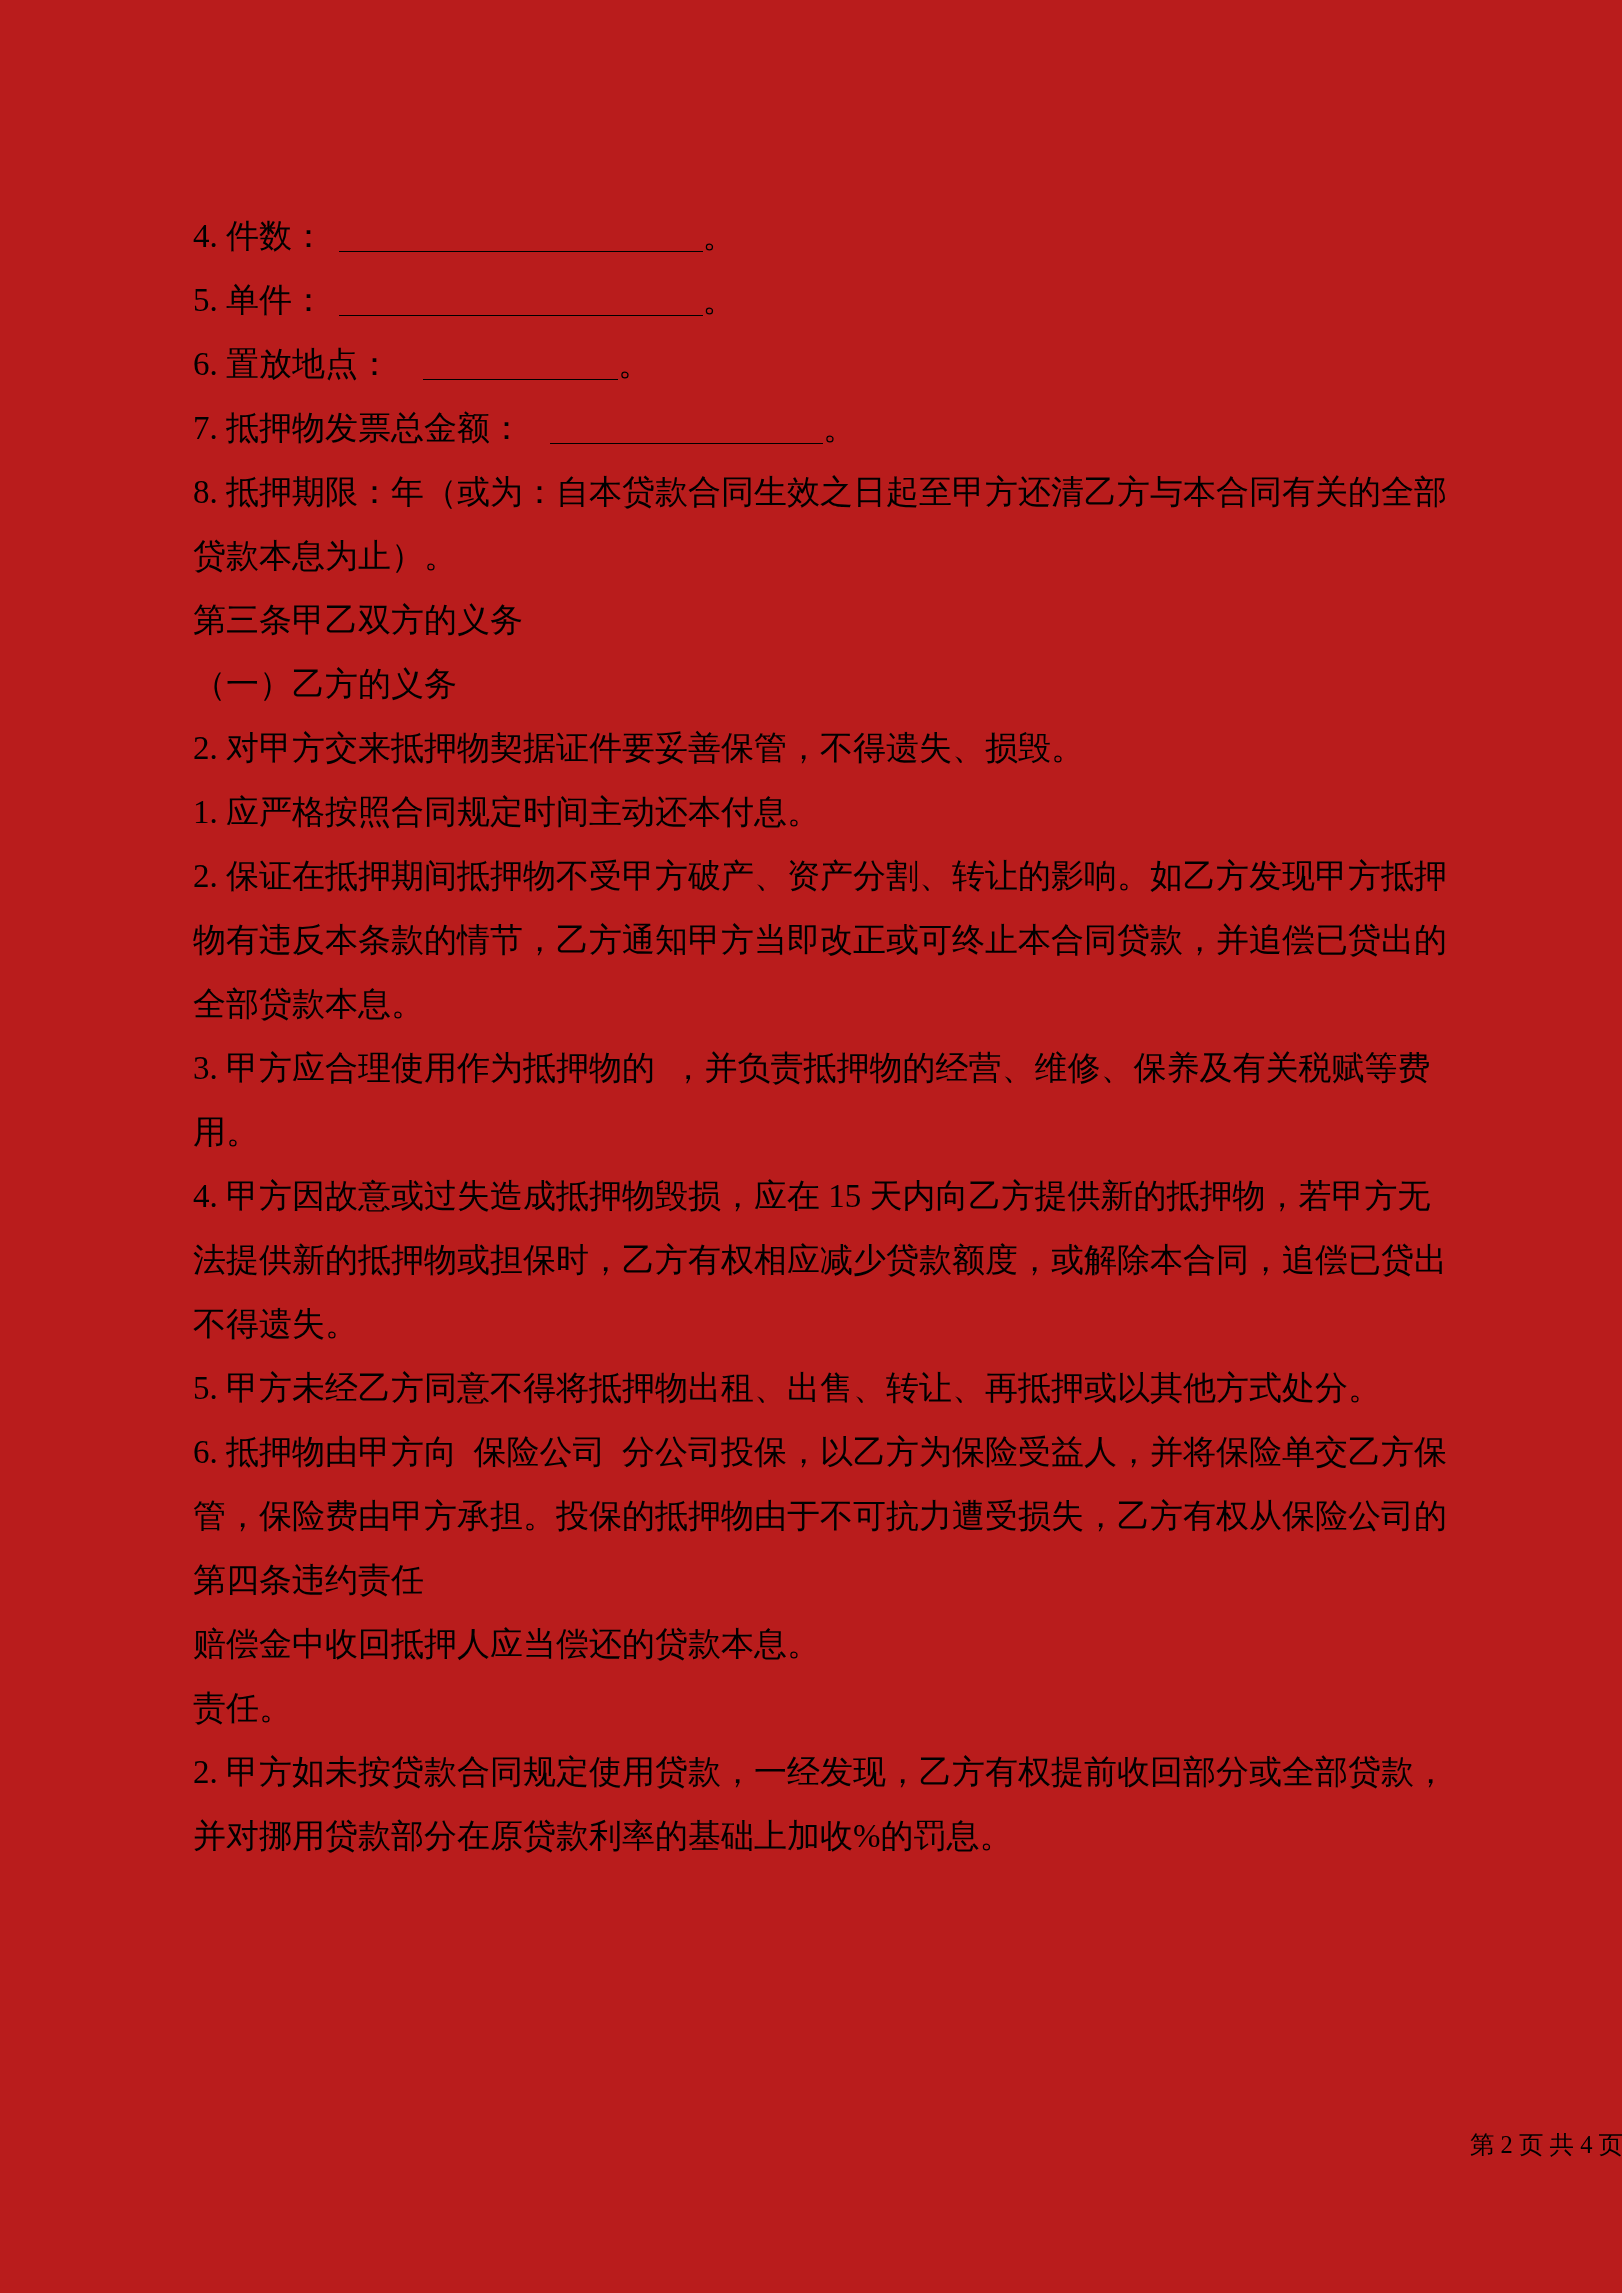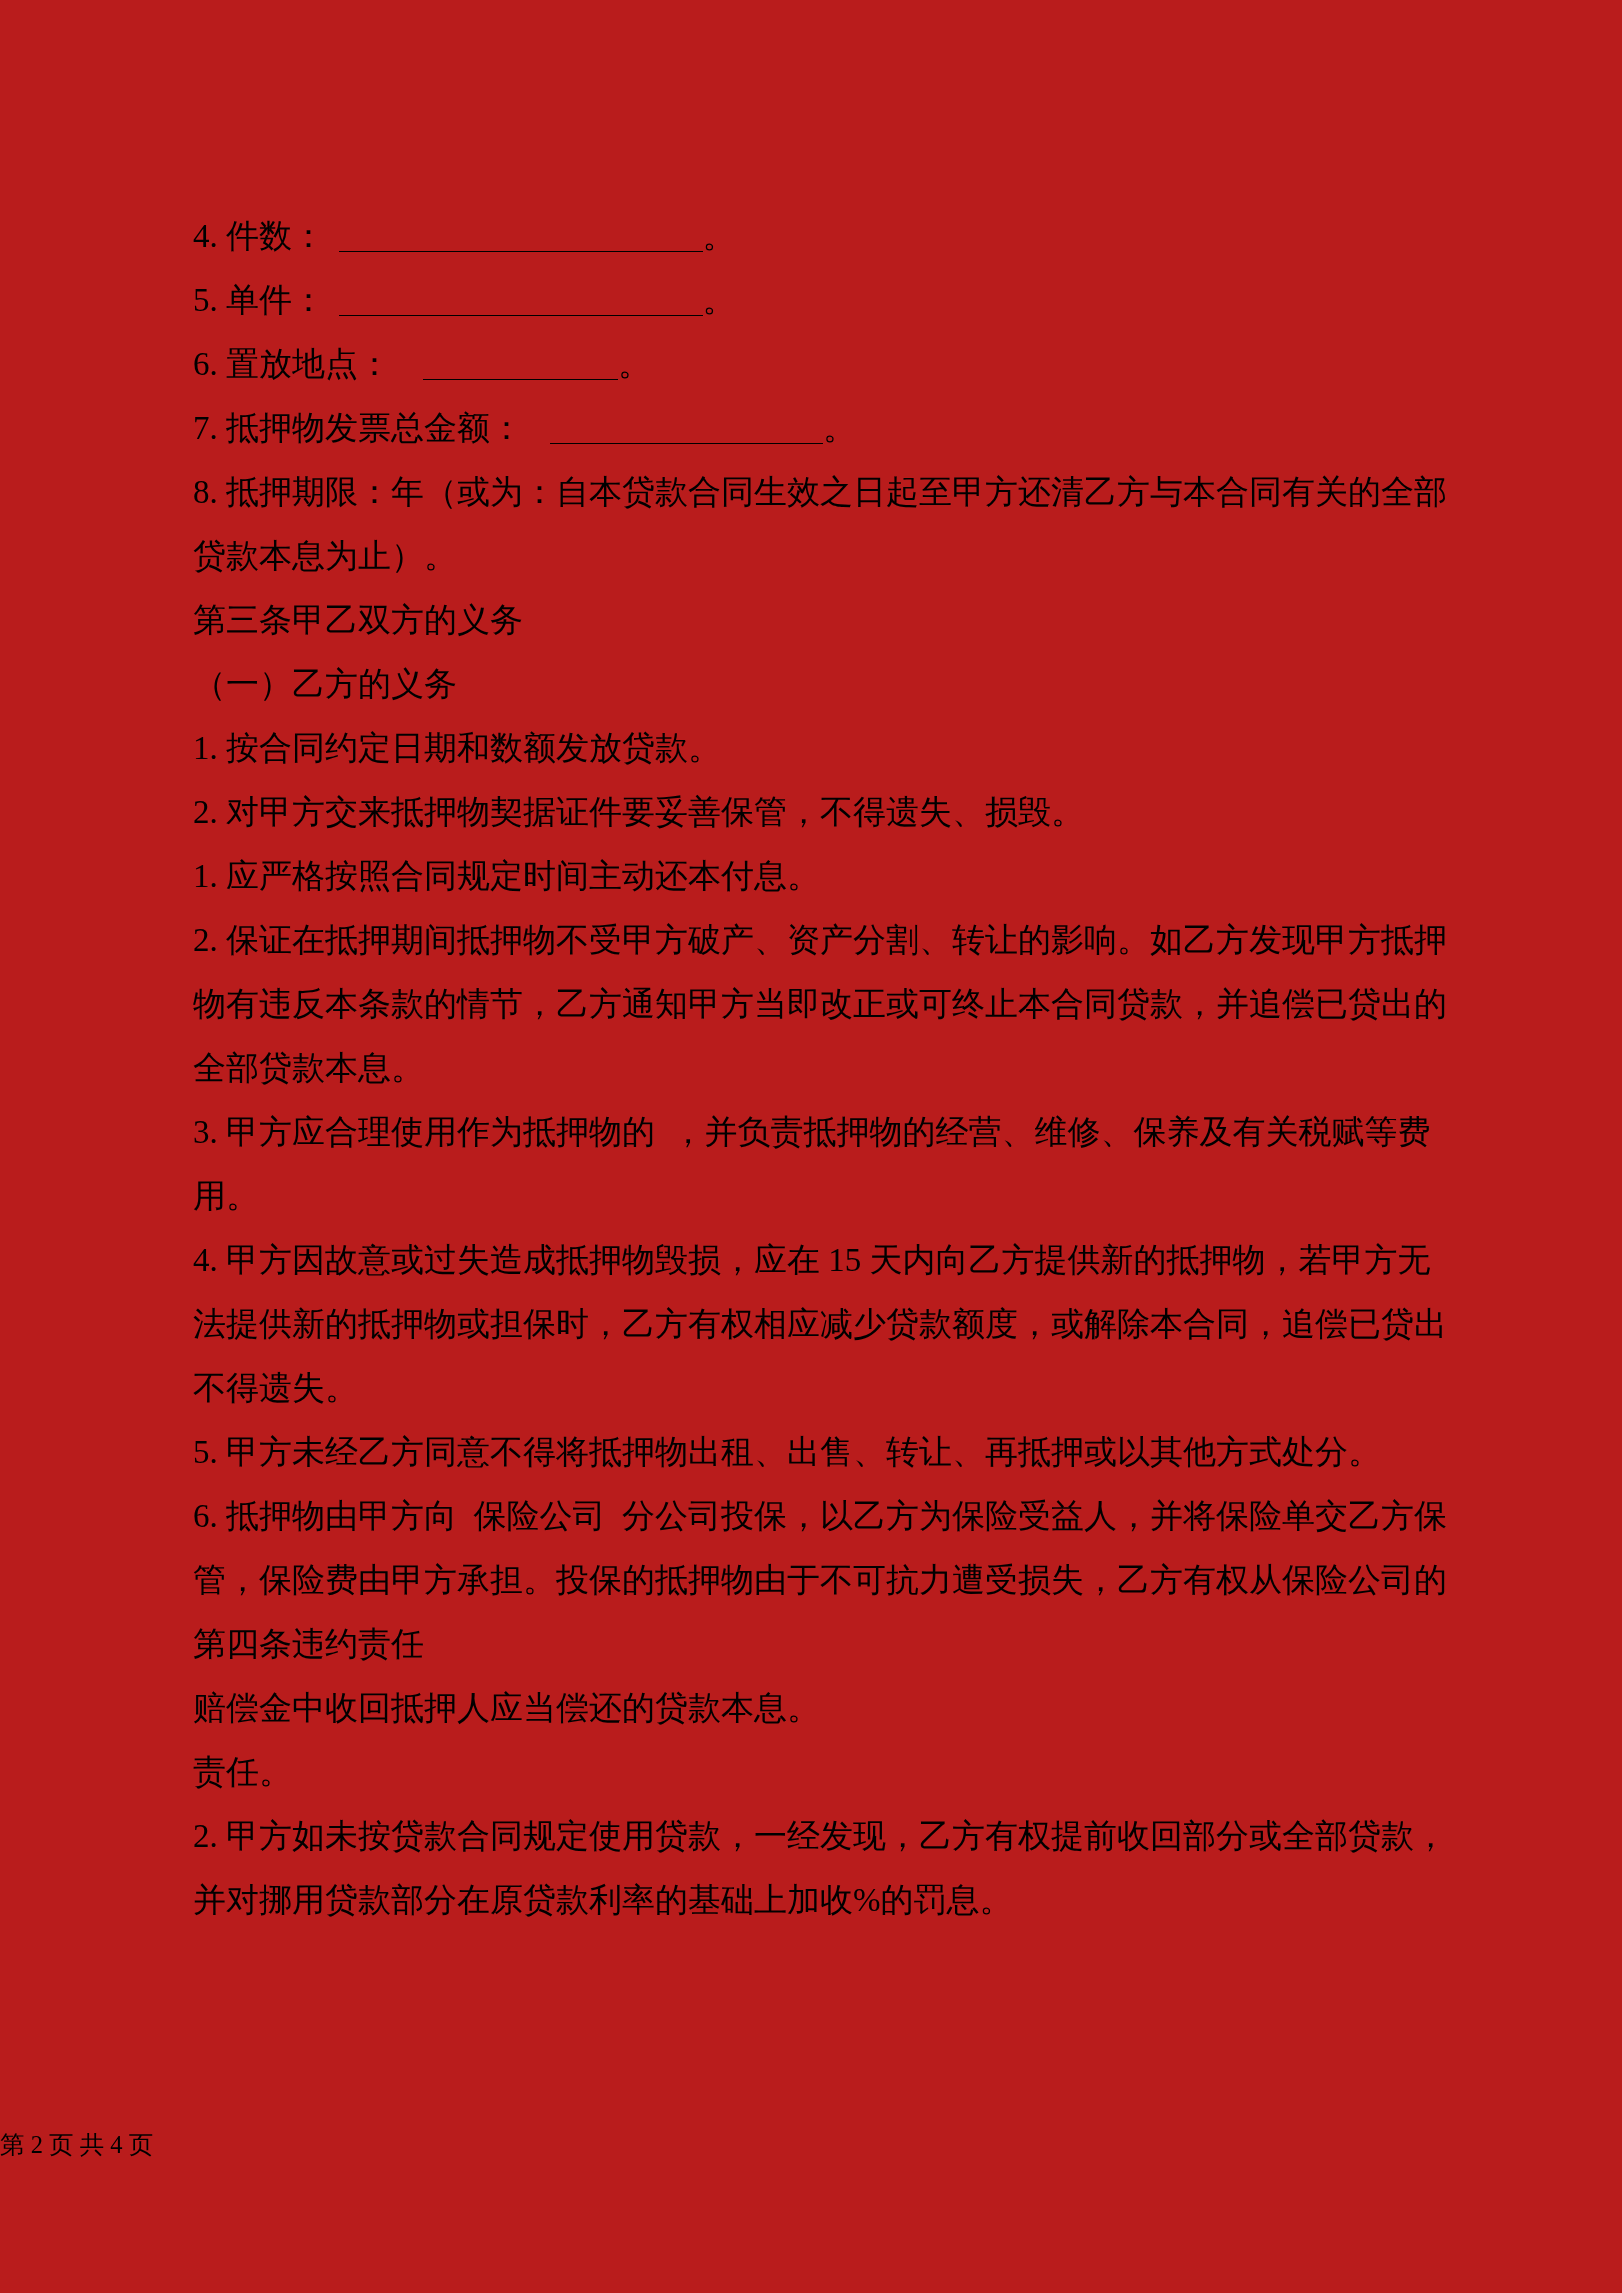--- a/index.html
+++ b/index.html
@@ -41,40 +41,39 @@
     border-bottom: 1.8px solid #000000;
     height: 5.5px;
     position: relative;
     top: 4.5px;
   }
   .footer {
     position: absolute;
     left: 0;
     top: 2127px;
     width: 1623px;
-    text-align: left;
+    text-align: right;
     font-size: 24.5px;
     line-height: 36px;
     color: #000000;
   }
 </style>
 </head>
 <body>
 
 <div class="page">
   <div class="doc-body">
       <div class="line"><span>4. 件数：</span><span class="blank" style="width: 364px; margin-left: 13.6px; border-bottom-color: rgb(0, 0, 0);"></span><span>。</span></div>
       <div class="line"><span>5. 单件：</span><span class="blank" style="width: 364px; margin-left: 13.6px; border-bottom-color: rgb(0, 0, 0);"></span><span>。</span></div>
       <div class="line"><span>6. 置放地点：</span><span class="blank" style="width: 195px; margin-left: 32px; border-bottom-color: rgb(0, 0, 0);"></span><span>。</span></div>
       <div class="line"><span>7. 抵押物发票总金额：</span><span class="blank" style="width: 273px; margin-left: 27px; border-bottom-color: rgb(0, 0, 0);"></span><span>。</span></div>
       <div class="line"><span>8. 抵押期限：年（或为：自本贷款合同生效之日起至甲方还清乙方与本合同有关的全部</span></div>
       <div class="line"><span>贷款本息为止）。</span></div>
       <div class="line"><span>第三条甲乙双方的义务</span></div>
       <div class="line"><span>（一）乙方的义务</span></div>
-      <div class="line"><span>1. 按合同约定日期和数额发放贷款。</span></div>
       <div class="line"><span>2. 对甲方交来抵押物契据证件要妥善保管，不得遗失、损毁。</span></div>
       <div class="line"><span>1. 应严格按照合同规定时间主动还本付息。</span></div>
       <div class="line"><span>2. 保证在抵押期间抵押物不受甲方破产、资产分割、转让的影响。如乙方发现甲方抵押</span></div>
       <div class="line"><span>物有违反本条款的情节，乙方通知甲方当即改正或可终止本合同贷款，并追偿已贷出的</span></div>
       <div class="line"><span>全部贷款本息。</span></div>
       <div class="line"><span>3. 甲方应合理使用作为抵押物的  ，并负责抵押物的经营、维修、保养及有关税赋等费</span></div>
       <div class="line"><span>用。</span></div>
       <div class="line"><span>4. 甲方因故意或过失造成抵押物毁损，应在 15 天内向乙方提供新的抵押物，若甲方无</span></div>
       <div class="line"><span>法提供新的抵押物或担保时，乙方有权相应减少贷款额度，或解除本合同，追偿已贷出</span></div>
       <div class="line"><span>不得遗失。</span></div>

